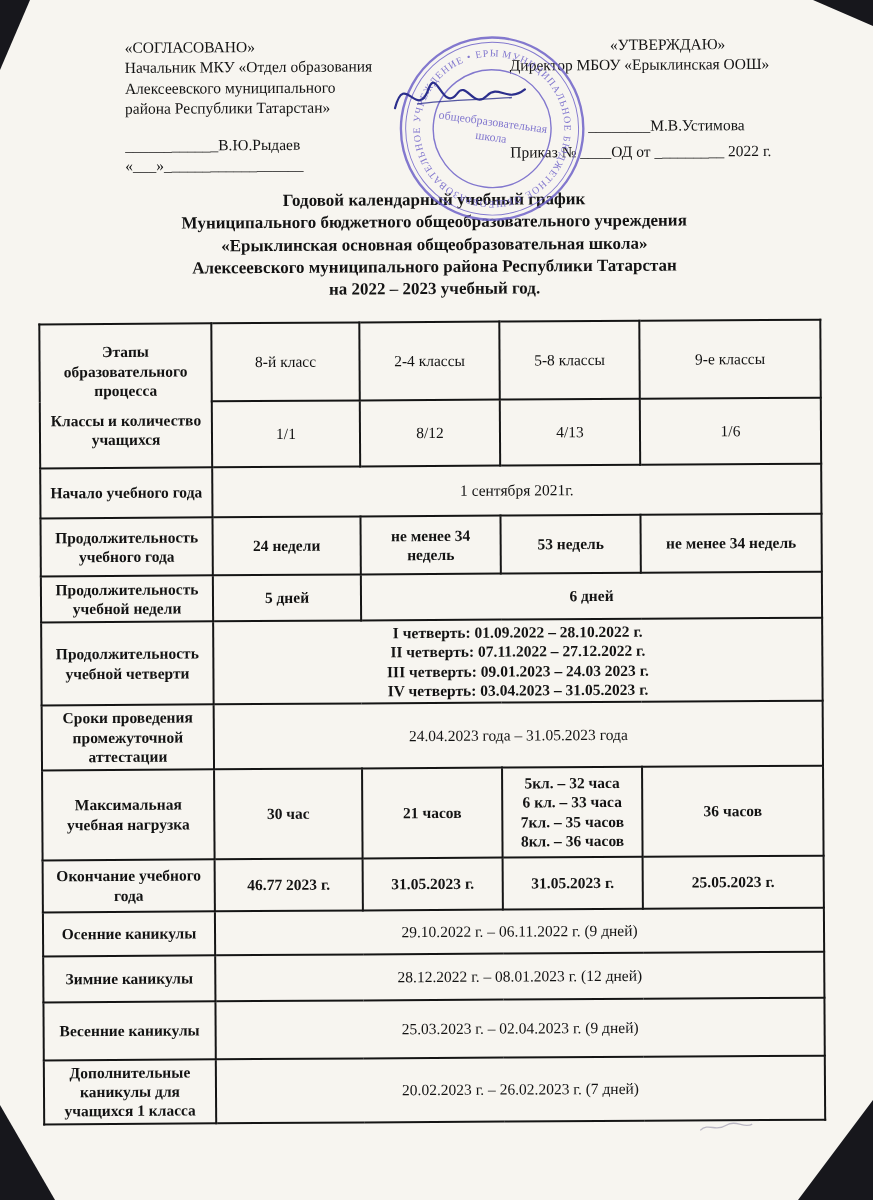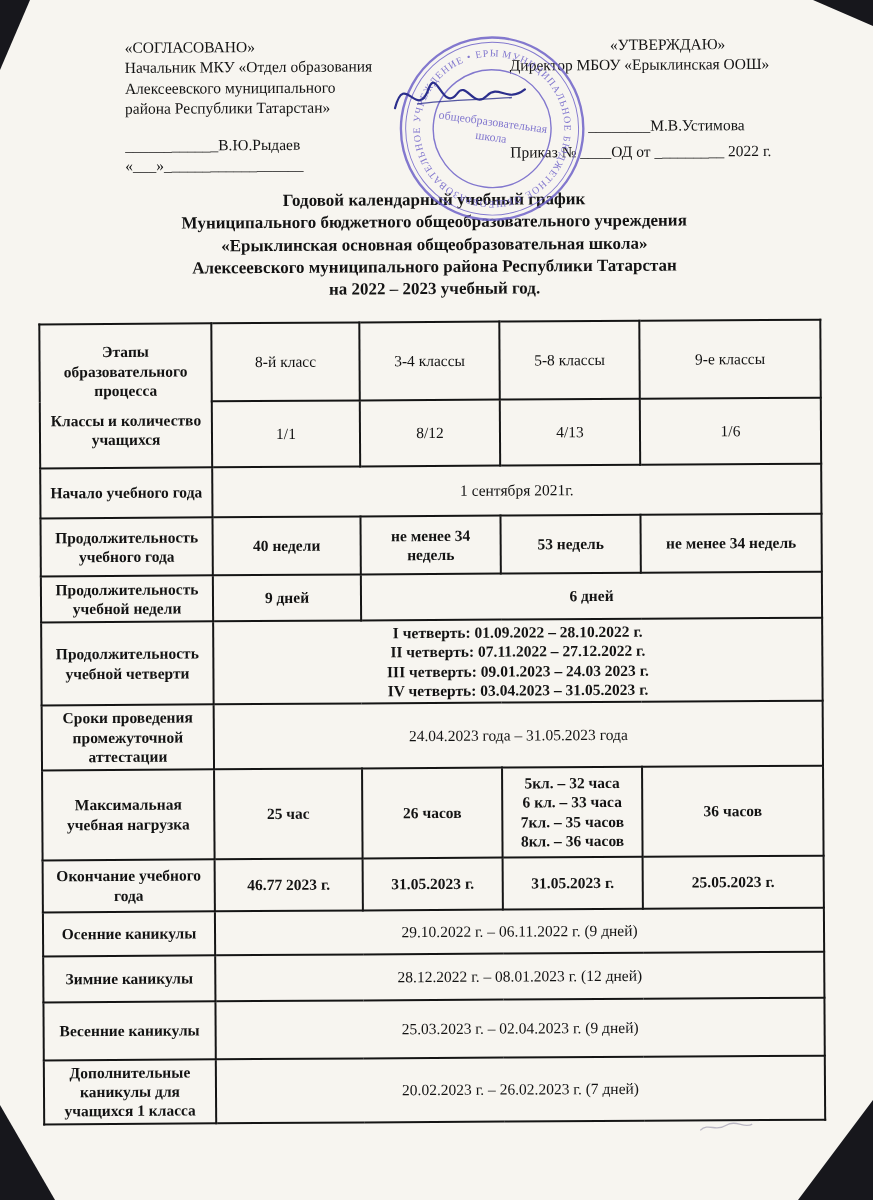--- a/index.html
+++ b/index.html
@@ -124,69 +124,69 @@
         <col style="width:140px">
         <col style="width:181px">
     </colgroup>
     <tbody>
       <tr class="r-head1">
         <td rowspan="2" class="lbl lbl-left top">
           <div>Этапы образовательного процесса</div>
           <div class="stage-bottom">Классы  и количество учащихся</div>
         </td>
         <td>8-й класс</td>
-        <td>3-4 классы</td>
+        <td>2-4 классы</td>
         <td>5-8 классы</td>
         <td>9-е классы</td>
       </tr>
       <tr class="r-head2">
         <td>1/1</td>
         <td>8/12</td>
         <td>4/13</td>
         <td>1/6</td>
       </tr>
 
       <tr class="r-start">
         <td class="lbl">Начало учебного года</td>
         <td colspan="4">1 сентября 2021г.</td>
       </tr>
 
       <tr class="r-year">
         <td class="lbl">Продолжительность учебного года</td>
-        <td class="bold">40 недели</td>
+        <td class="bold">24 недели</td>
         <td class="bold">не менее 34 недель</td>
         <td class="bold">53 недель</td>
         <td class="bold">не менее 34 недель</td>
       </tr>
 
       <tr class="r-week">
         <td class="lbl">Продолжительность учебной недели</td>
-        <td class="bold">9 дней</td>
+        <td class="bold">5 дней</td>
         <td colspan="3" class="bold">6 дней</td>
       </tr>
 
       <tr class="r-quarter">
         <td class="lbl">Продолжительность учебной четверти</td>
         <td colspan="4" class="bold">
           <div>I четверть: 01.09.2022 – 28.10.2022 г.</div>
           <div>II четверть: 07.11.2022 – 27.12.2022 г.</div>
           <div>III четверть: 09.01.2023 – 24.03 2023 г.</div>
           <div>IV четверть: 03.04.2023 – 31.05.2023 г.</div>
         </td>
       </tr>
 
       <tr class="r-attest">
         <td class="lbl lbl-left">Сроки проведения промежуточной аттестации</td>
         <td colspan="4">24.04.2023 года – 31.05.2023 года</td>
       </tr>
 
       <tr class="r-load">
         <td class="lbl">Максимальная учебная нагрузка</td>
-        <td class="bold">25 час</td>
-        <td class="bold">26 часов</td>
+        <td class="bold">30 час</td>
+        <td class="bold">21 часов</td>
         <td class="bold">
           <div>5кл. – 32 часа</div>
           <div>6 кл. – 33 часа</div>
           <div>7кл. – 35 часов</div>
           <div>8кл. – 36 часов</div>
         </td>
         <td class="bold">36 часов</td>
       </tr>
 
       <tr class="r-end">

